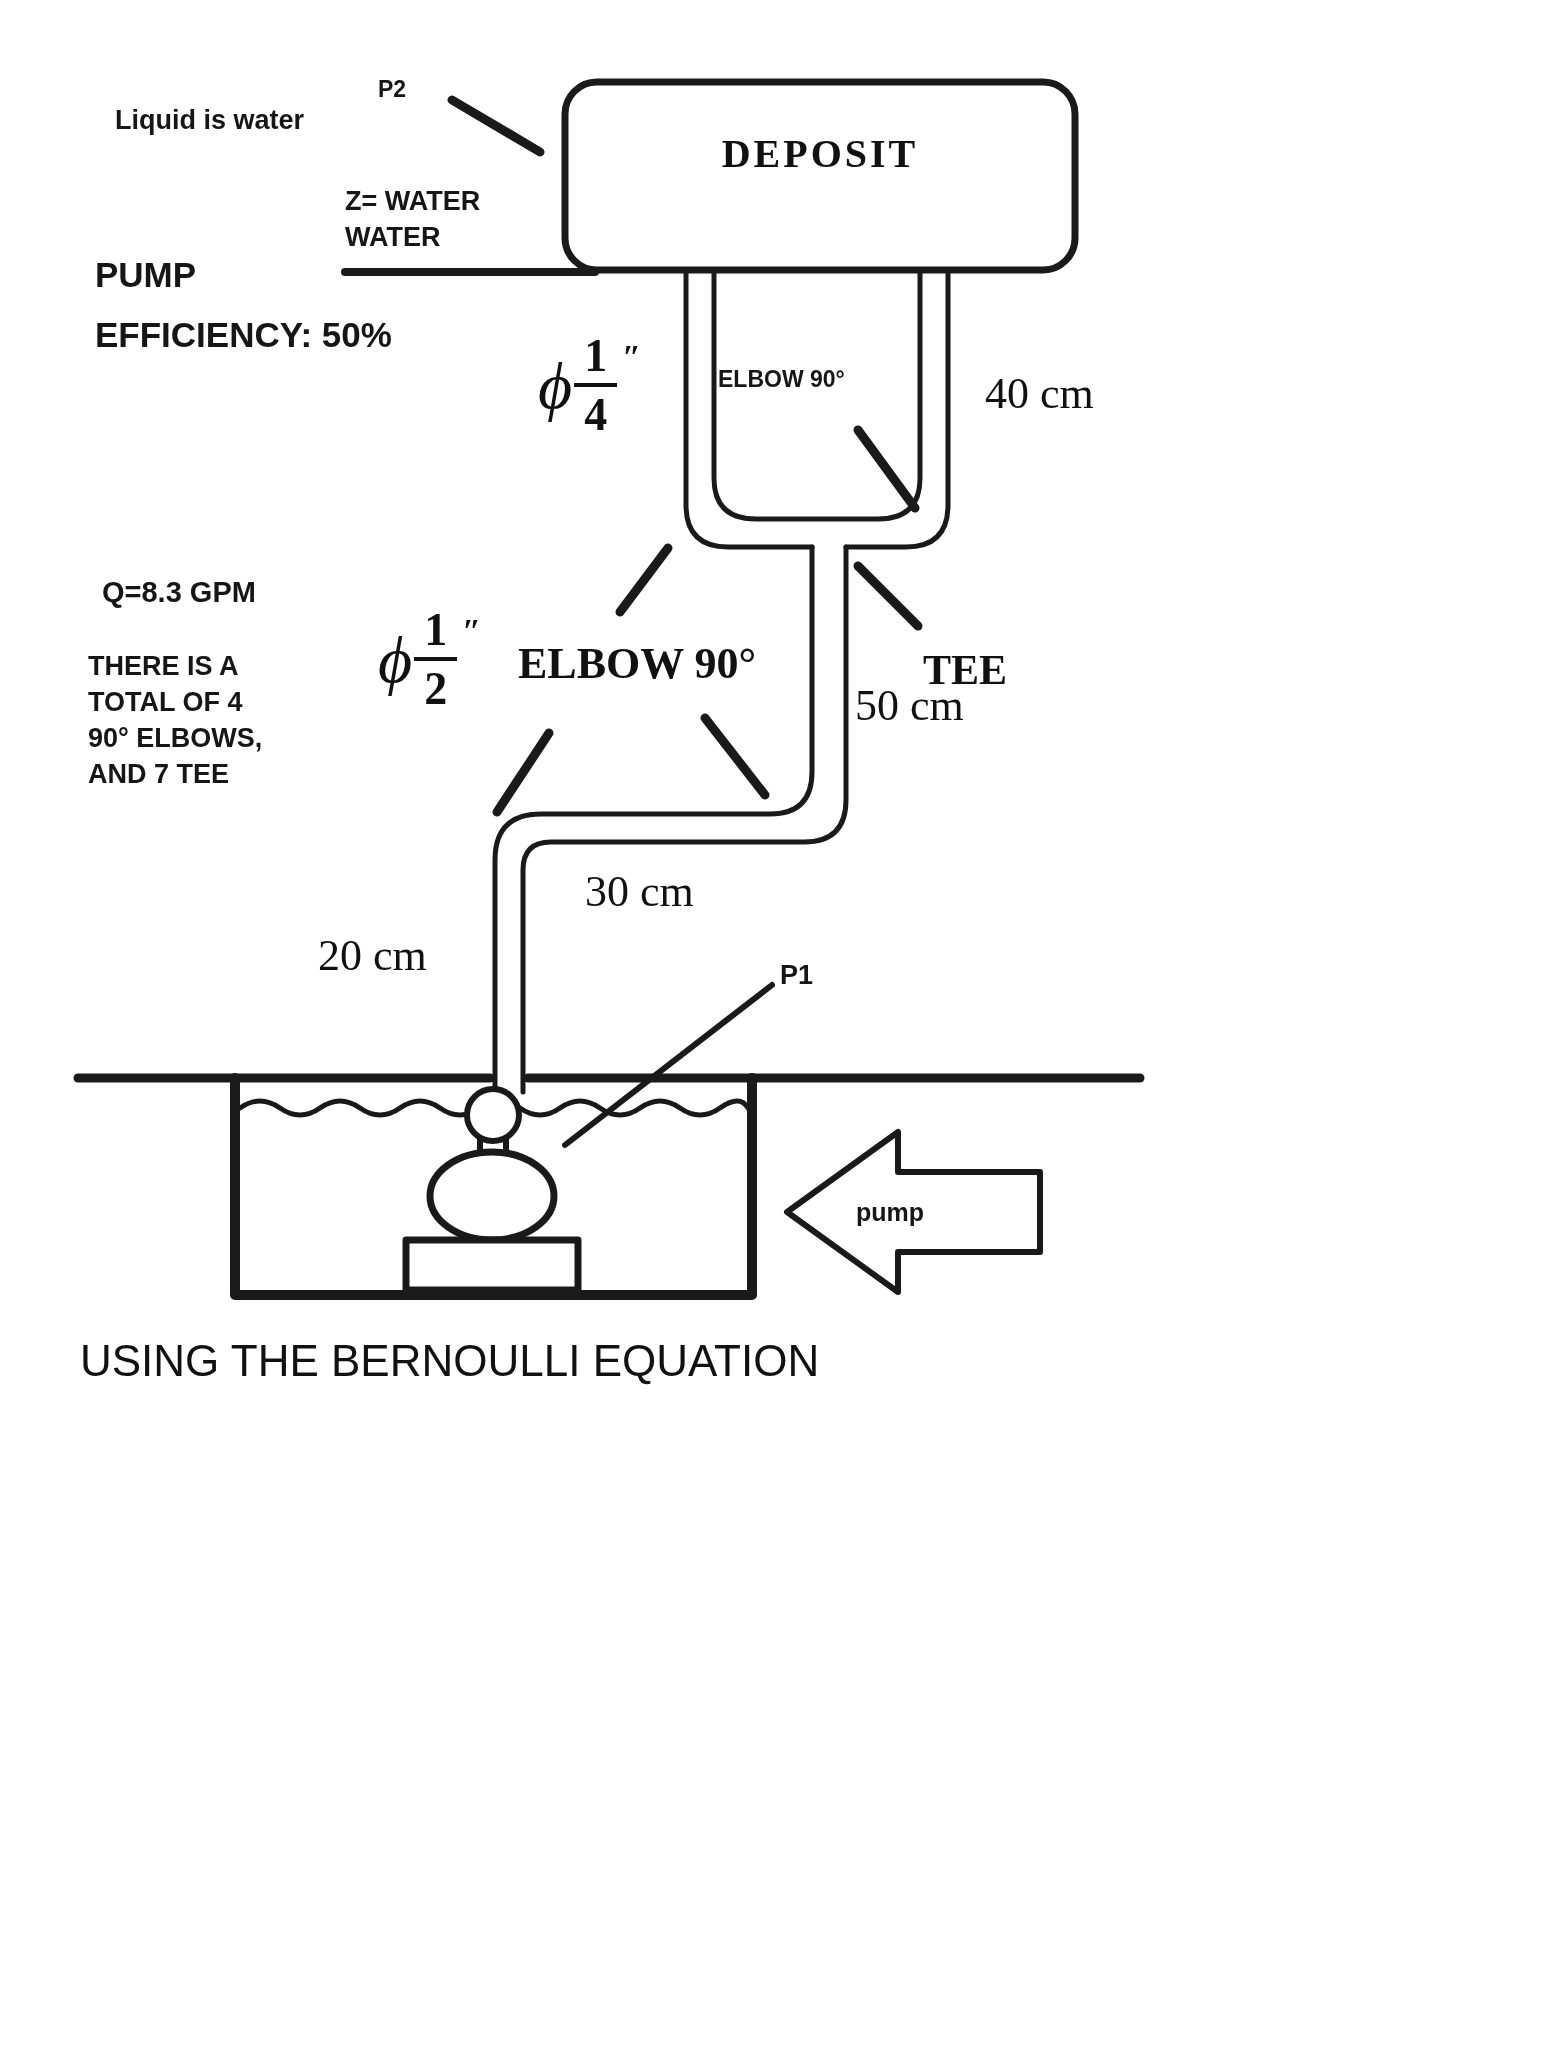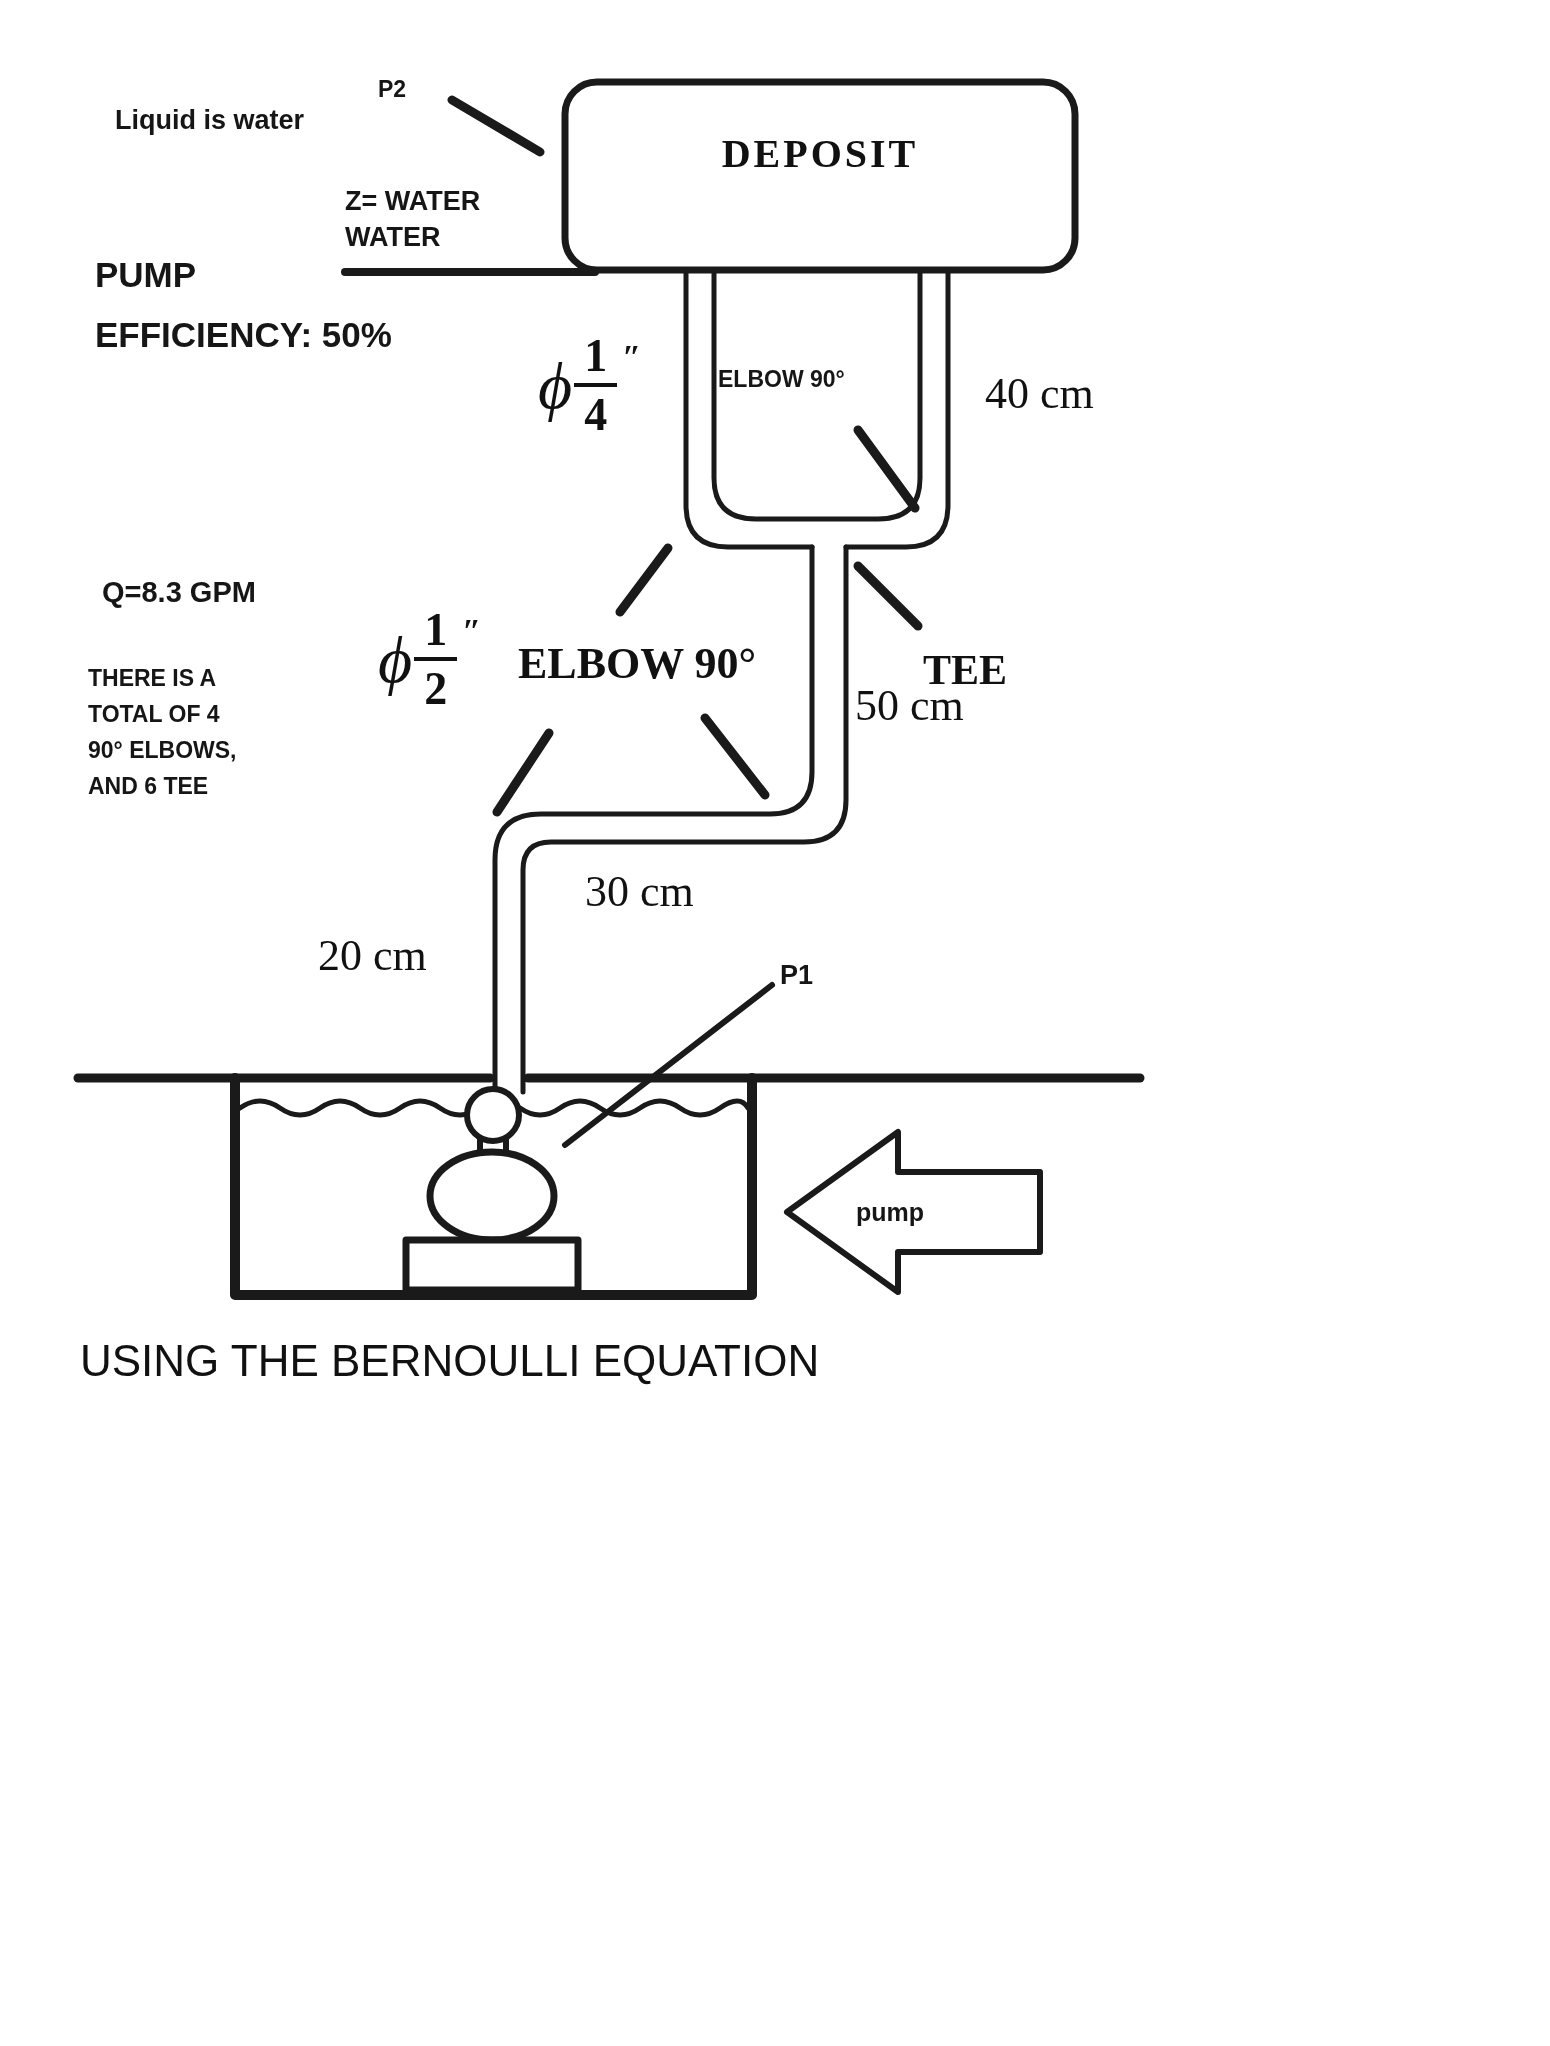--- a/index.html
+++ b/index.html
@@ -15,21 +15,21 @@
   .sr { font-family:"Liberation Serif", serif; color:#111111; }
   .q  { font-family:"Liberation Sans", sans-serif; font-weight:400; color:#111111; }
 
   .frac-row { display:flex; align-items:center; font-family:"Liberation Serif", serif; color:#111; }
   .phi { font-size:66px; font-style:italic; line-height:1; margin-right:2px; }
   .frac { display:inline-flex; flex-direction:column; align-items:center; }
   .frac .num { font-size:46px; line-height:1.05; padding:0 10px 3px; border-bottom:4px solid #111; font-weight:600; }
   .frac .den { font-size:46px; line-height:1.1; padding-top:3px; font-weight:600; }
   .inch { font-size:34px; align-self:flex-start; margin-left:5px; margin-top:6px; font-weight:600; }
 
-  .note { font-size:23px; line-height:36px;margin-top:12px; }
+  .note { font-size:27px; line-height:36px; }
 </style>
 </head>
 <body>
 
 <div class="page">
 
   <svg class="art" width="1550" height="2046" viewBox="0 0 1550 2046">
     <g fill="none" stroke="#1a1a1a" stroke-linecap="round" stroke-linejoin="round">
 
       <rect x="565" y="82" width="510" height="188" rx="32" stroke-width="7" fill="#ffffff"></rect>
@@ -93,21 +93,21 @@
   <div class="abs sb" style="left:718px; top:366px; font-size:23px;">ELBOW 90°</div>
 
   <div class="abs sr" style="left:985px; top:368px; font-size:44px;">40 cm</div>
 
   <div class="abs sb" style="left:102px; top:576px; font-size:29px;">Q=8.3 GPM</div>
 
   <div class="abs sb note" style="left:88px; top:648px;">
     <div>THERE IS A</div>
     <div>TOTAL OF 4</div>
     <div>90° ELBOWS,</div>
-    <div>AND 6 TEE</div>
+    <div>AND 7 TEE</div>
   </div>
 
   <div class="abs frac-row" style="left:378px; top:606px;">
     <span class="phi">ϕ</span>
     <span class="frac">
       <span class="num">1</span>
       <span class="den">2</span>
     </span>
     <span class="inch">″</span>
   </div>

